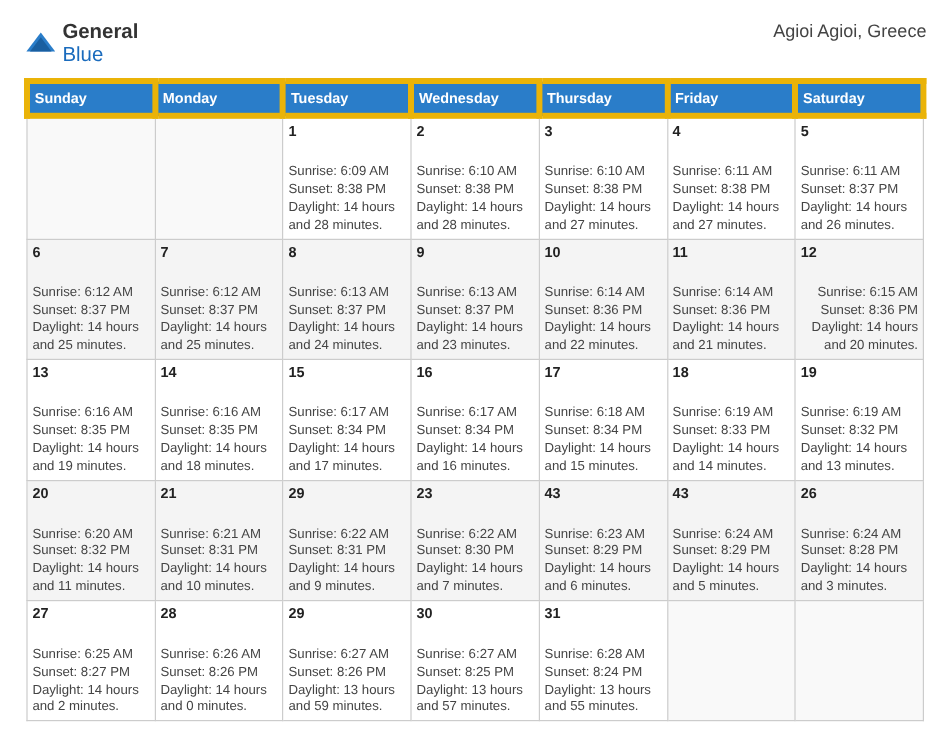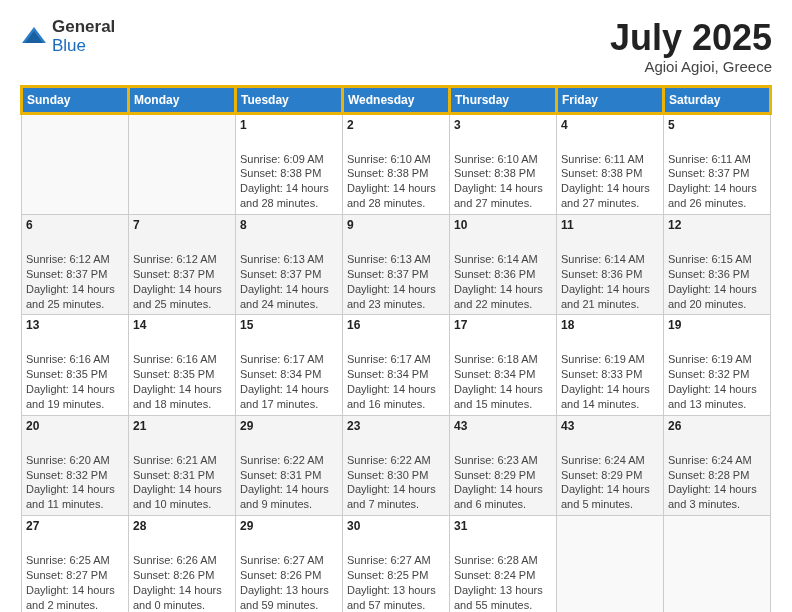--- a/index.html
+++ b/index.html
@@ -66,21 +66,21 @@
       border-collapse: collapse;
       width: 100%;
       table-layout: fixed;
     }
     .calendar th {
       background: #2a7dc9;
       color: #fff;
       font-size: 12px;
       font-weight: bold;
       padding: 5px 4px;
-      border: 3px solid #eab308;
+      border: 5px solid #eab308;
       text-align: left;
     }
     .calendar td {
       border: 1px solid #ccc;
       vertical-align: top;
       padding: 3px 4px;
       font-size: 9.5px;
       color: #333;
       height: 82px;
       background: #fff;
@@ -114,21 +114,20 @@
       <svg class="logo-icon" viewBox="0 0 28 28">
         <polygon points="14,4 26,20 2,20" fill="#2a7dc9"></polygon>
         <polygon points="14,8 23,20 5,20" fill="#1a5fa0"></polygon>
       </svg>
       <div class="logo-text">
         <span class="logo-general">General</span>
         <span class="logo-blue">Blue</span>
       </div>
     </div>
     <div class="title-block">
-      <div class="title-month">July 2025</div>
       <div class="title-location">Agioi Agioi, Greece</div>
     </div>
   </div>
 
   <table class="calendar">
     <thead>
       <tr>
         <th>Sunday</th>
         <th>Monday</th>
         <th>Tuesday</th>
@@ -205,21 +204,21 @@
 Daylight: 14 hours and 22 minutes.</div>
           </td>
           <td>
             <span class="day-num">11</span>
             <div class="cell-info" style="white-space: pre-line;">Sunrise: 6:14 AM
 Sunset: 8:36 PM
 Daylight: 14 hours and 21 minutes.</div>
           </td>
           <td>
             <span class="day-num">12</span>
-            <div class="cell-info" style="white-space: pre-line;">Sunrise: 6:15 AM
+            <div class="cell-info" style="white-space: pre-line; text-align: right;">Sunrise: 6:15 AM
 Sunset: 8:36 PM
 Daylight: 14 hours and 20 minutes.</div>
           </td>
         </tr>
         <tr>
           <td>
             <span class="day-num">13</span>
             <div class="cell-info" style="white-space: pre-line;">Sunrise: 6:16 AM
 Sunset: 8:35 PM
 Daylight: 14 hours and 19 minutes.</div>

